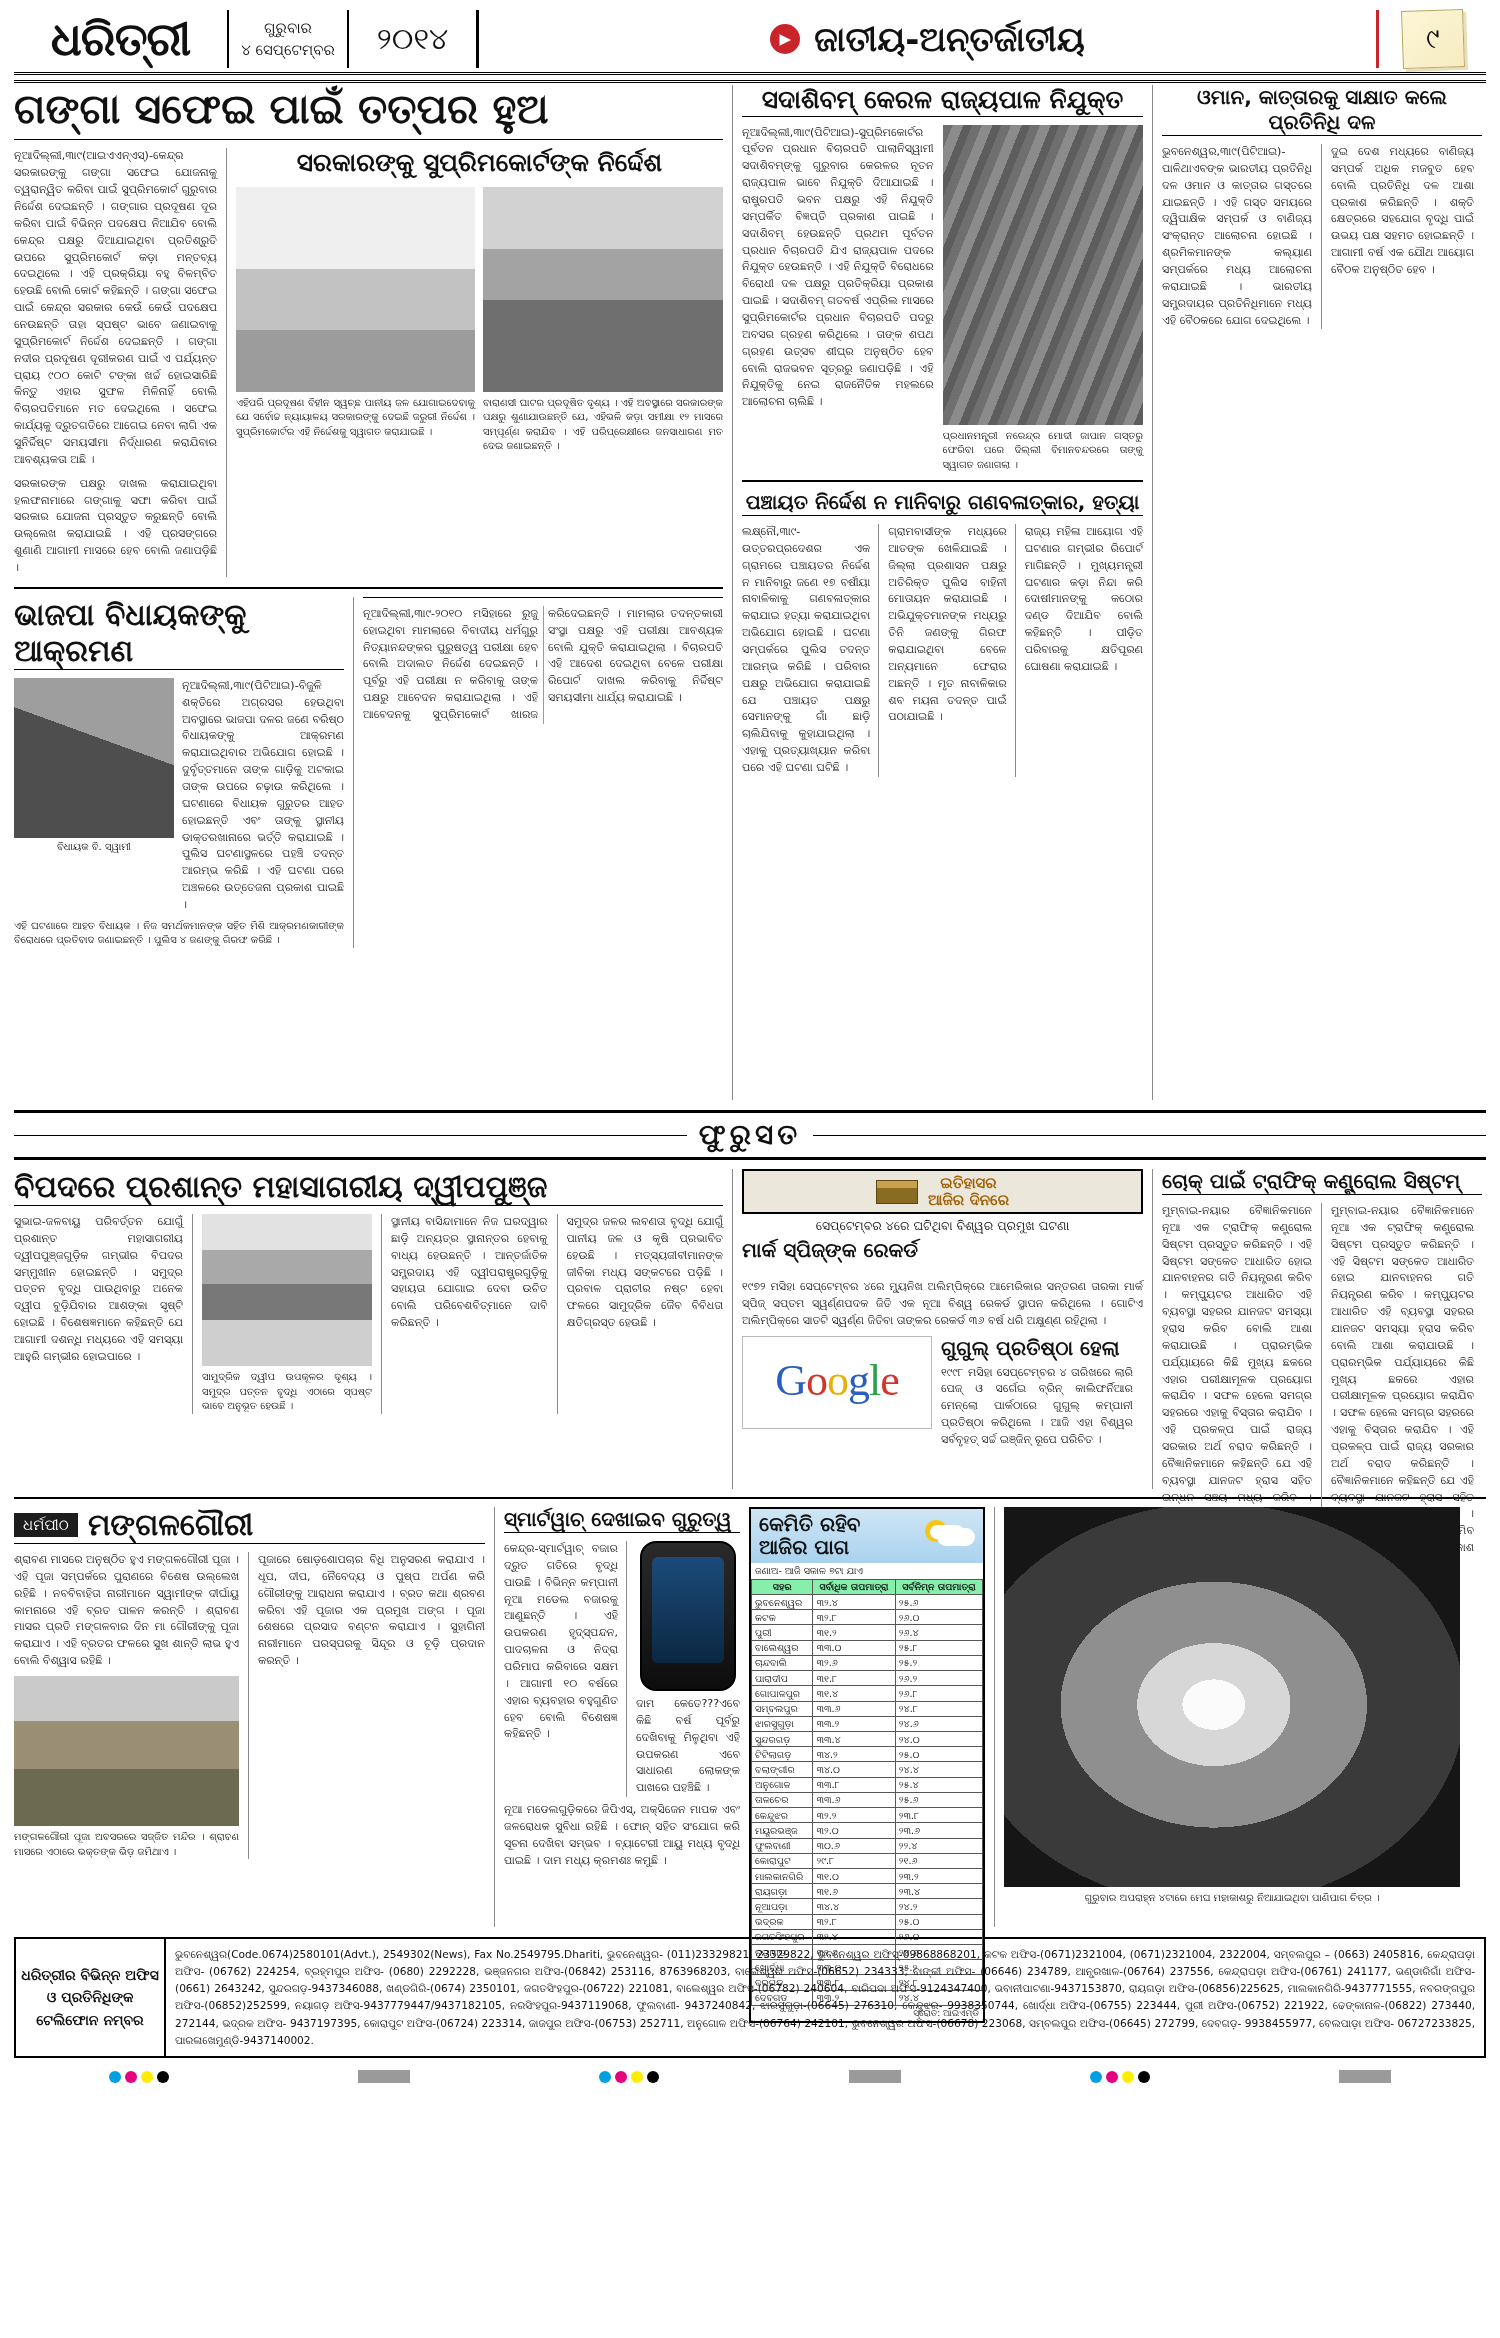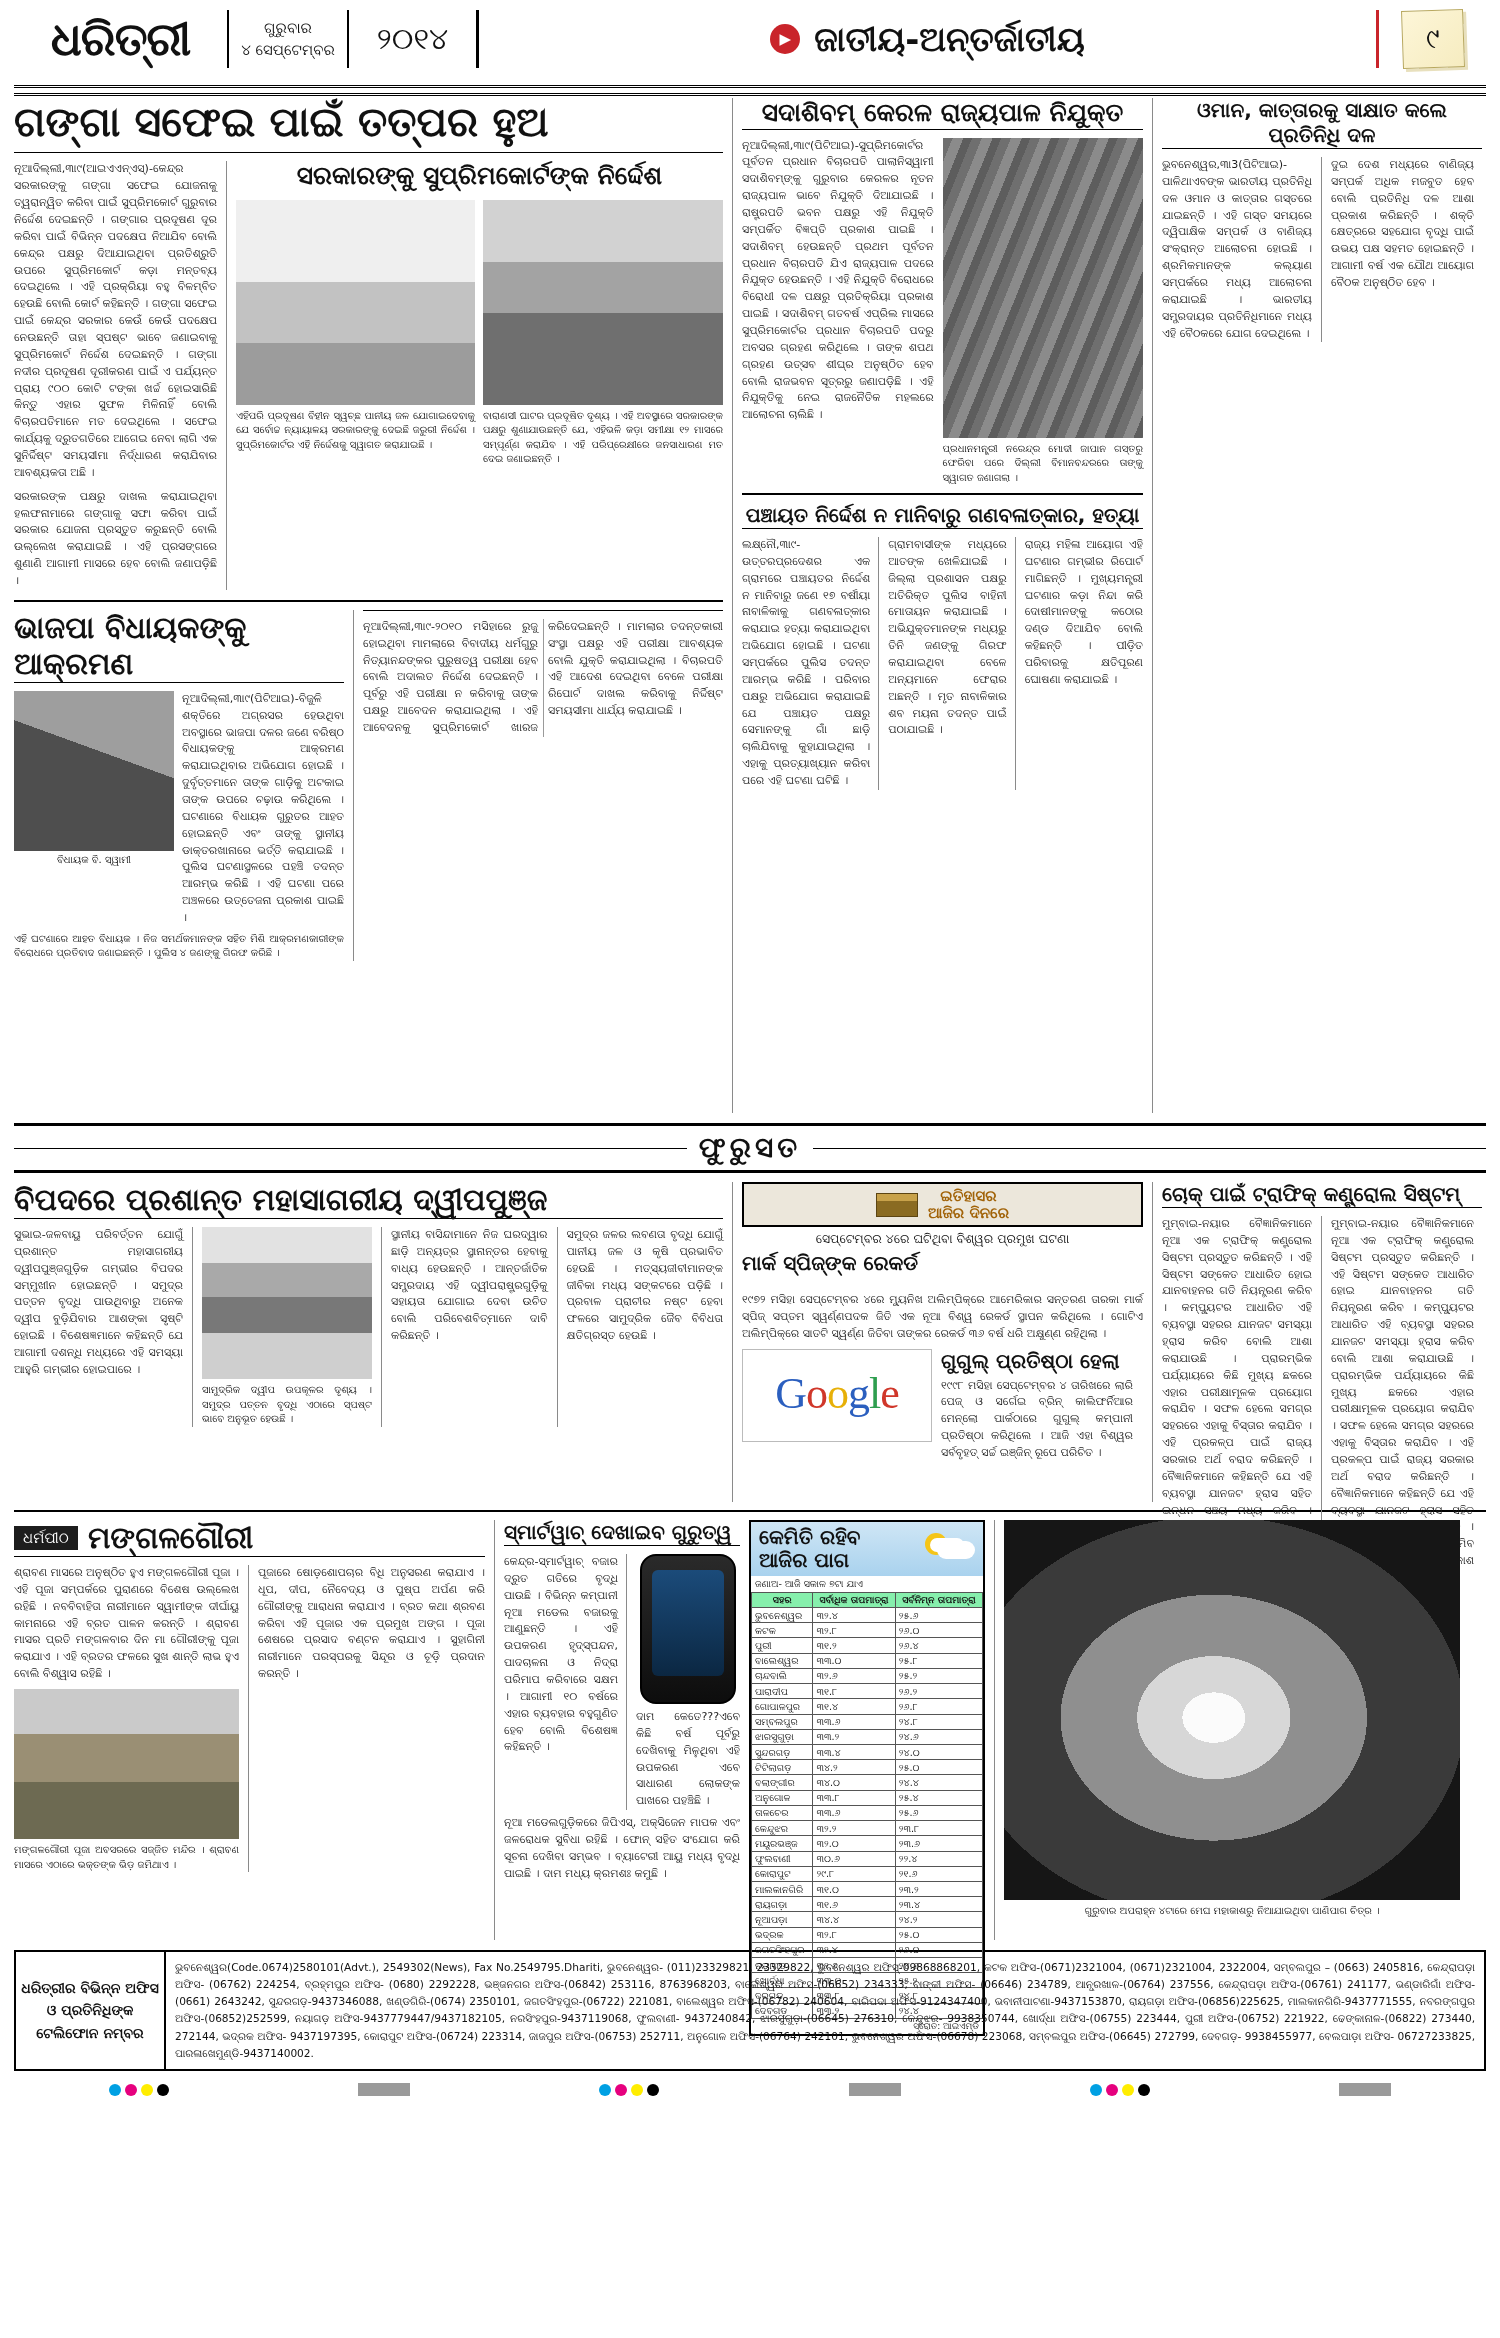--- a/index.html
+++ b/index.html
@@ -19,21 +19,21 @@
     height: 2338px;
     padding: 10px 14px;
     position: relative;
   }
 
   
   .masthead {
     display: flex;
     align-items: stretch;
     border-bottom: 3px double #000;
-    padding-bottom: 17px;
+    padding-bottom: 4px;
   }
   .logo-box {
     width: 215px;
     border-right: 2px solid #000;
     display: flex;
     align-items: center;
     justify-content: center;
   }
   .logo-text {
     font-size: 46px;
@@ -328,21 +328,21 @@
         <div style="width:130px;" class="body-txt">ଲକ୍ଷ୍ନୌ,୩ା୯-ଉତ୍ତରପ୍ରଦେଶର ଏକ ଗ୍ରାମରେ ପଞ୍ଚାୟତର ନିର୍ଦ୍ଦେଶ ନ ମାନିବାରୁ ଜଣେ ୧୭ ବର୍ଷୀୟା ନାବାଳିକାକୁ ଗଣବଳାତ୍କାର କରାଯାଇ ହତ୍ୟା କରାଯାଇଥିବା ଅଭିଯୋଗ ହୋଇଛି । ଘଟଣା ସମ୍ପର୍କରେ ପୁଲିସ ତଦନ୍ତ ଆରମ୍ଭ କରିଛି । ପରିବାର ପକ୍ଷରୁ ଅଭିଯୋଗ କରାଯାଇଛି ଯେ ପଞ୍ଚାୟତ ପକ୍ଷରୁ ସେମାନଙ୍କୁ ଗାଁ ଛାଡ଼ି ଚାଲିଯିବାକୁ କୁହାଯାଇଥିଲା । ଏହାକୁ ପ୍ରତ୍ୟାଖ୍ୟାନ କରିବା ପରେ ଏହି ଘଟଣା ଘଟିଛି ।</div>
         <div style="width:130px;" class="body-txt col-sep pad-l">ଗ୍ରାମବାସୀଙ୍କ ମଧ୍ୟରେ ଆତଙ୍କ ଖେଳିଯାଇଛି । ଜିଲ୍ଲା ପ୍ରଶାସନ ପକ୍ଷରୁ ଅତିରିକ୍ତ ପୁଲିସ ବାହିନୀ ମୋତାୟନ କରାଯାଇଛି । ଅଭିଯୁକ୍ତମାନଙ୍କ ମଧ୍ୟରୁ ତିନି ଜଣଙ୍କୁ ଗିରଫ କରାଯାଇଥିବା ବେଳେ ଅନ୍ୟମାନେ ଫେରାର ଅଛନ୍ତି । ମୃତ ନାବାଳିକାର ଶବ ମୟନା ତଦନ୍ତ ପାଇଁ ପଠାଯାଇଛି ।</div>
         <div style="width:130px;" class="body-txt col-sep pad-l">ରାଜ୍ୟ ମହିଳା ଆୟୋଗ ଏହି ଘଟଣାର ଗମ୍ଭୀର ରିପୋର୍ଟ ମାଗିଛନ୍ତି । ମୁଖ୍ୟମନ୍ତ୍ରୀ ଘଟଣାର କଡ଼ା ନିନ୍ଦା କରି ଦୋଷୀମାନଙ୍କୁ କଠୋର ଦଣ୍ଡ ଦିଆଯିବ ବୋଲି କହିଛନ୍ତି । ପୀଡ଼ିତ ପରିବାରକୁ କ୍ଷତିପୂରଣ ଘୋଷଣା କରାଯାଇଛି ।</div>
       </div>
     </div>
 
     <div style="width:330px;" class="col-sep pad-l">
       <div class="hl-sm" style="text-align:center;">ଓମାନ, କାତ୍ତାରକୁ ସାକ୍ଷାତ କଲେ ପ୍ରତିନିଧି ଦଳ</div>
       <div class="rule-thin"></div>
       <div class="flex" style="gap:9px;">
-        <div style="width:150px;" class="body-txt">ଭୁବନେଶ୍ୱର,୩ା3(ପିଟିଆଇ)-ପାଳିଥାଏବଙ୍କ ଭାରତୀୟ ପ୍ରତିନିଧି ଦଳ ଓମାନ ଓ କାତ୍ତାର ଗସ୍ତରେ ଯାଇଛନ୍ତି । ଏହି ଗସ୍ତ ସମୟରେ ଦ୍ୱିପାକ୍ଷିକ ସମ୍ପର୍କ ଓ ବାଣିଜ୍ୟ ସଂକ୍ରାନ୍ତ ଆଲୋଚନା ହୋଇଛି । ଶ୍ରମିକମାନଙ୍କ କଲ୍ୟାଣ ସମ୍ପର୍କରେ ମଧ୍ୟ ଆଲୋଚନା କରାଯାଇଛି । ଭାରତୀୟ ସମ୍ପ୍ରଦାୟର ପ୍ରତିନିଧିମାନେ ମଧ୍ୟ ଏହି ବୈଠକରେ ଯୋଗ ଦେଇଥିଲେ ।</div>
+        <div style="width:150px;" class="body-txt">ଭୁବନେଶ୍ୱର,୩ା୯(ପିଟିଆଇ)-ପାଳିଥାଏବଙ୍କ ଭାରତୀୟ ପ୍ରତିନିଧି ଦଳ ଓମାନ ଓ କାତ୍ତାର ଗସ୍ତରେ ଯାଇଛନ୍ତି । ଏହି ଗସ୍ତ ସମୟରେ ଦ୍ୱିପାକ୍ଷିକ ସମ୍ପର୍କ ଓ ବାଣିଜ୍ୟ ସଂକ୍ରାନ୍ତ ଆଲୋଚନା ହୋଇଛି । ଶ୍ରମିକମାନଙ୍କ କଲ୍ୟାଣ ସମ୍ପର୍କରେ ମଧ୍ୟ ଆଲୋଚନା କରାଯାଇଛି । ଭାରତୀୟ ସମ୍ପ୍ରଦାୟର ପ୍ରତିନିଧିମାନେ ମଧ୍ୟ ଏହି ବୈଠକରେ ଯୋଗ ଦେଇଥିଲେ ।</div>
         <div style="width:153px;" class="body-txt col-sep pad-l">ଦୁଇ ଦେଶ ମଧ୍ୟରେ ବାଣିଜ୍ୟ ସମ୍ପର୍କ ଅଧିକ ମଜବୁତ ହେବ ବୋଲି ପ୍ରତିନିଧି ଦଳ ଆଶା ପ୍ରକାଶ କରିଛନ୍ତି । ଶକ୍ତି କ୍ଷେତ୍ରରେ ସହଯୋଗ ବୃଦ୍ଧି ପାଇଁ ଉଭୟ ପକ୍ଷ ସହମତ ହୋଇଛନ୍ତି । ଆଗାମୀ ବର୍ଷ ଏକ ଯୌଥ ଆୟୋଗ ବୈଠକ ଅନୁଷ୍ଠିତ ହେବ ।</div>
       </div>
     </div>
   </div>
 
   <div class="fursat-band">
     <div class="line"></div>
     <div class="fursat-title">ଫୁରୁସତ</div>
     <div class="line"></div>
   </div>

